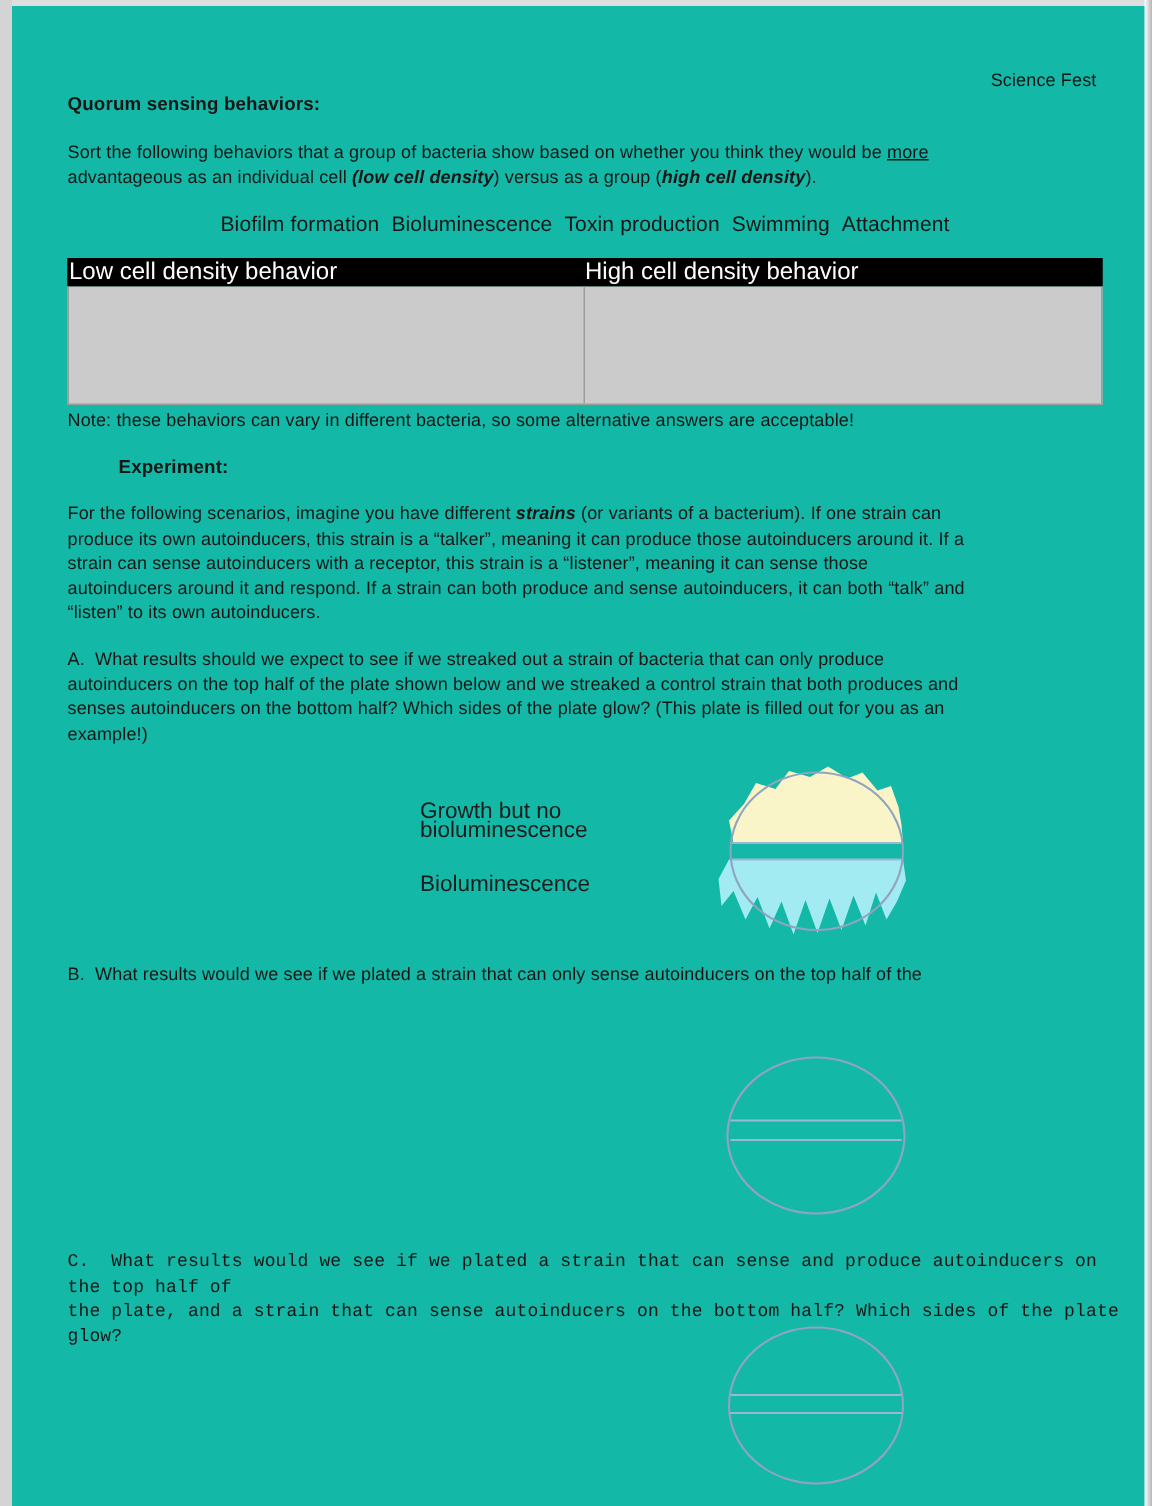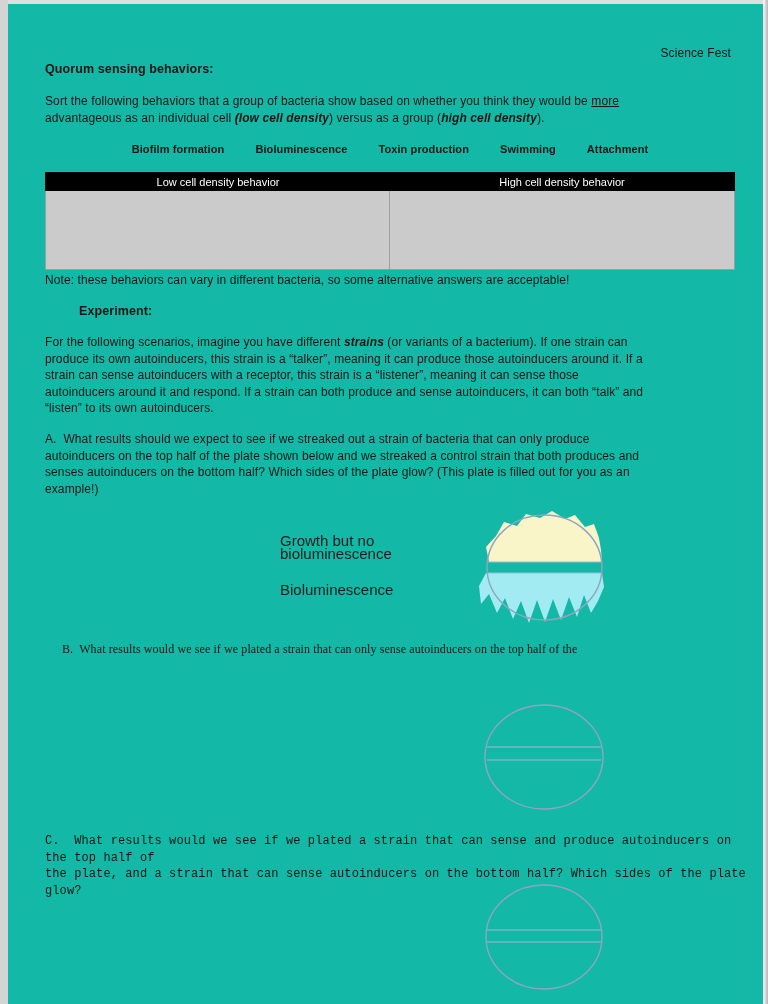--- a/index.html
+++ b/index.html
@@ -16,32 +16,32 @@
   .edge-left{position:absolute;left:0;top:0;width:8px;height:1004px;background:#d4d4d4;}
   .edge-top{position:absolute;left:0;top:0;width:768px;height:4px;background:#dedede;}
   .edge-right{position:absolute;right:0;top:0;width:5px;height:1004px;background:linear-gradient(to right,#ffffff,#b5b5b5);}
   .txt{position:absolute;font-size:12px;line-height:16.5px;letter-spacing:0.1px;}
   .b{font-weight:bold;text-align:center;}
   .i{font-style:italic;}
   .u{text-decoration:underline;}
   .corner{top:45px;right:37px;font-size:12px;}
   .title{top:61px;left:45px;font-size:12.5px;font-weight:bold;}
   .intro{top:93px;left:45px;width:700px;}
-  .bank{top:141px;left:45px;width:690px;display:flex;justify-content:center;gap:31px;font-size:11px;font-weight:bold;}
+  .bank{top:141px;left:45px;width:690px;display:flex;justify-content:center;gap:8px;font-size:14px;font-weight:normal;}
   .qtable{position:absolute;top:172px;left:45px;width:690px;}
   .qt-head{display:flex;background:#000000;color:#ffffff;height:19px;align-items:center;border:1px solid #000;box-sizing:border-box;}
-  .qt-h-cell{width:50%;text-align:center;font-size:11px;}
+  .qt-h-cell{width:50%;text-align:left;font-size:16px;}
   .qt-body{display:flex;height:79px;background:#cbcbcb;border:1px solid #9c9c9c;border-top:none;box-sizing:border-box;}
   .qt-b-cell{width:50%;box-sizing:border-box;}
   .qt-b-cell.first{border-right:1px solid #9e9e9e;}
   .note{top:272px;left:45px;width:700px;}
   .exp-head{top:303px;left:45px;font-size:12.5px;font-weight:bold;padding-left:34px;}
   .exp-para{top:334px;left:45px;width:705px;}
   .qa{top:431px;left:45px;width:705px;}
-  .qb{top:641px;left:62px;width:705px;font-family:Liberation Serif, serif;}
+  .qb{top:641px;left:45px;width:705px;}
   .qc{top:833px;left:45px;width:705px;font-family:Liberation Mono, monospace;}
   .plate-label{position:absolute;font-size:15px;line-height:13px;color:#1c1c1c;text-align:left;}
   .lbl-top{top:534px;left:280px;width:200px;}
   .lbl-bottom{top:583px;left:280px;width:197px;}
   .plate-svg{position:absolute;}
   .svg-a{left:470px;top:505px;}
   .svg-b{left:470px;top:695px;}
   .svg-c{left:470px;top:880px;}
 </style>
 </head>

